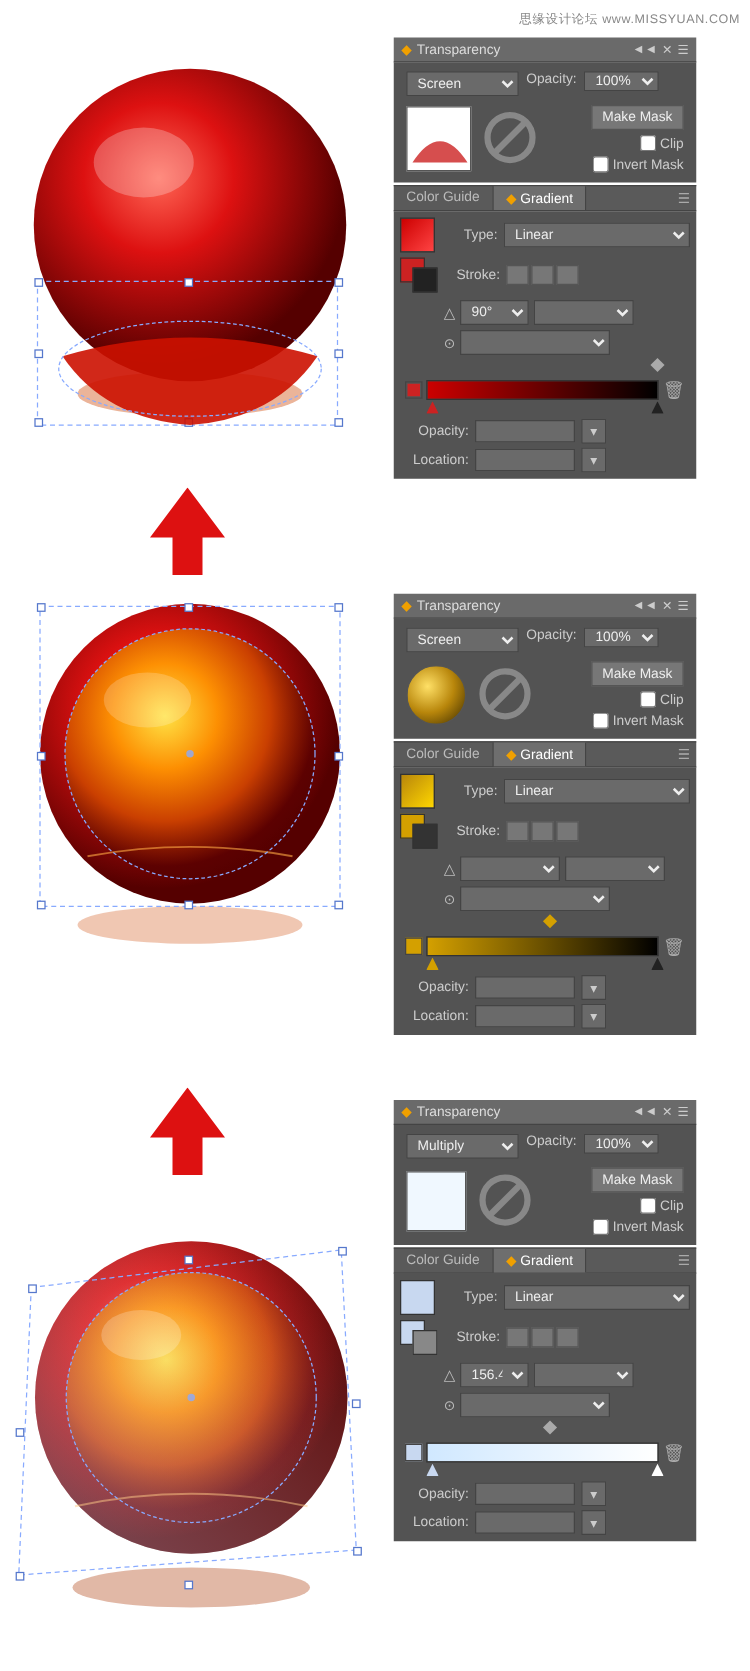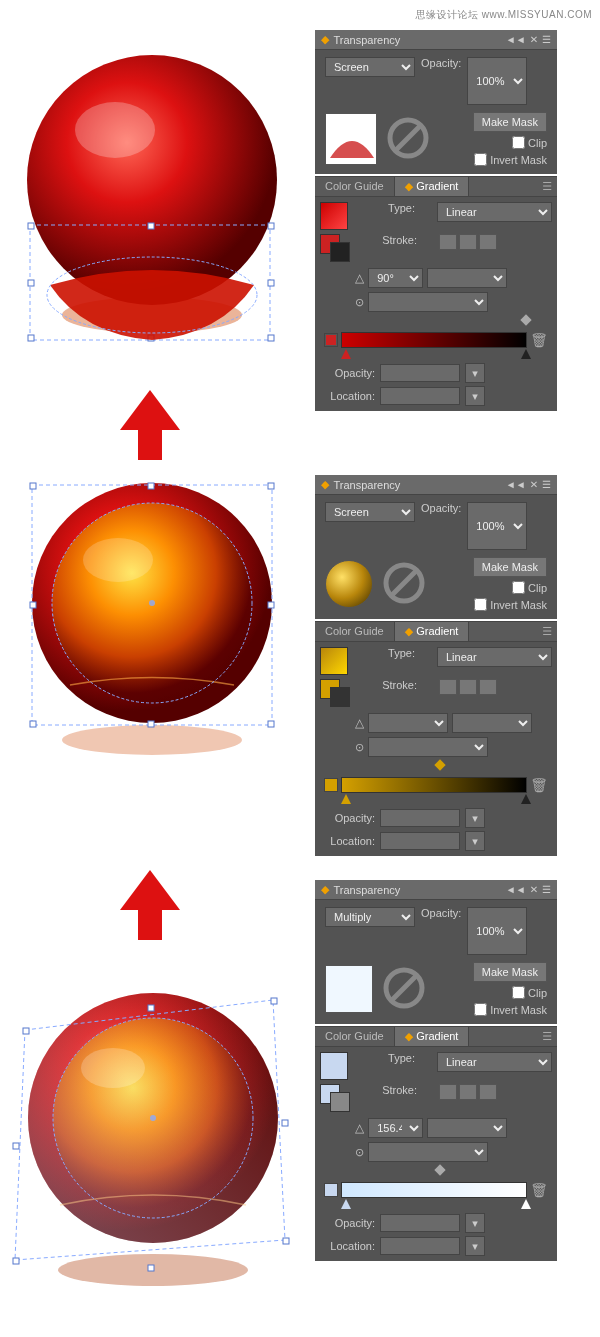--- a/index.html
+++ b/index.html
@@ -70,21 +70,21 @@
 
     .opacity-label {
       color: #ccc;
       font-size: 11px;
     }
 
     .opacity-select {
       background: #6a6a6a;
       color: #eee;
       border: 1px solid #444;
-      padding: 16px 4px;
+      padding: 0 4px;
       font-size: 11px;
       width: 60px;
     }
 
     .trans-preview-area {
       display: flex;
       align-items: center;
       padding: 4px 5px;
       gap: 6px;
     }
@@ -108,22 +108,22 @@
     }
 
     
     .gradient-body {
       padding: 5px;
       background: #535353;
     }
 
     .gradient-row {
       display: flex;
-      align-items: flex-start;
-      gap: 22px;
+      align-items: center;
+      gap: 5px;
       margin-bottom: 4px;
     }
 
     .gradient-type-label {
       color: #ccc;
       font-size: 11px;
       width: 45px;
       text-align: right;
     }
 

